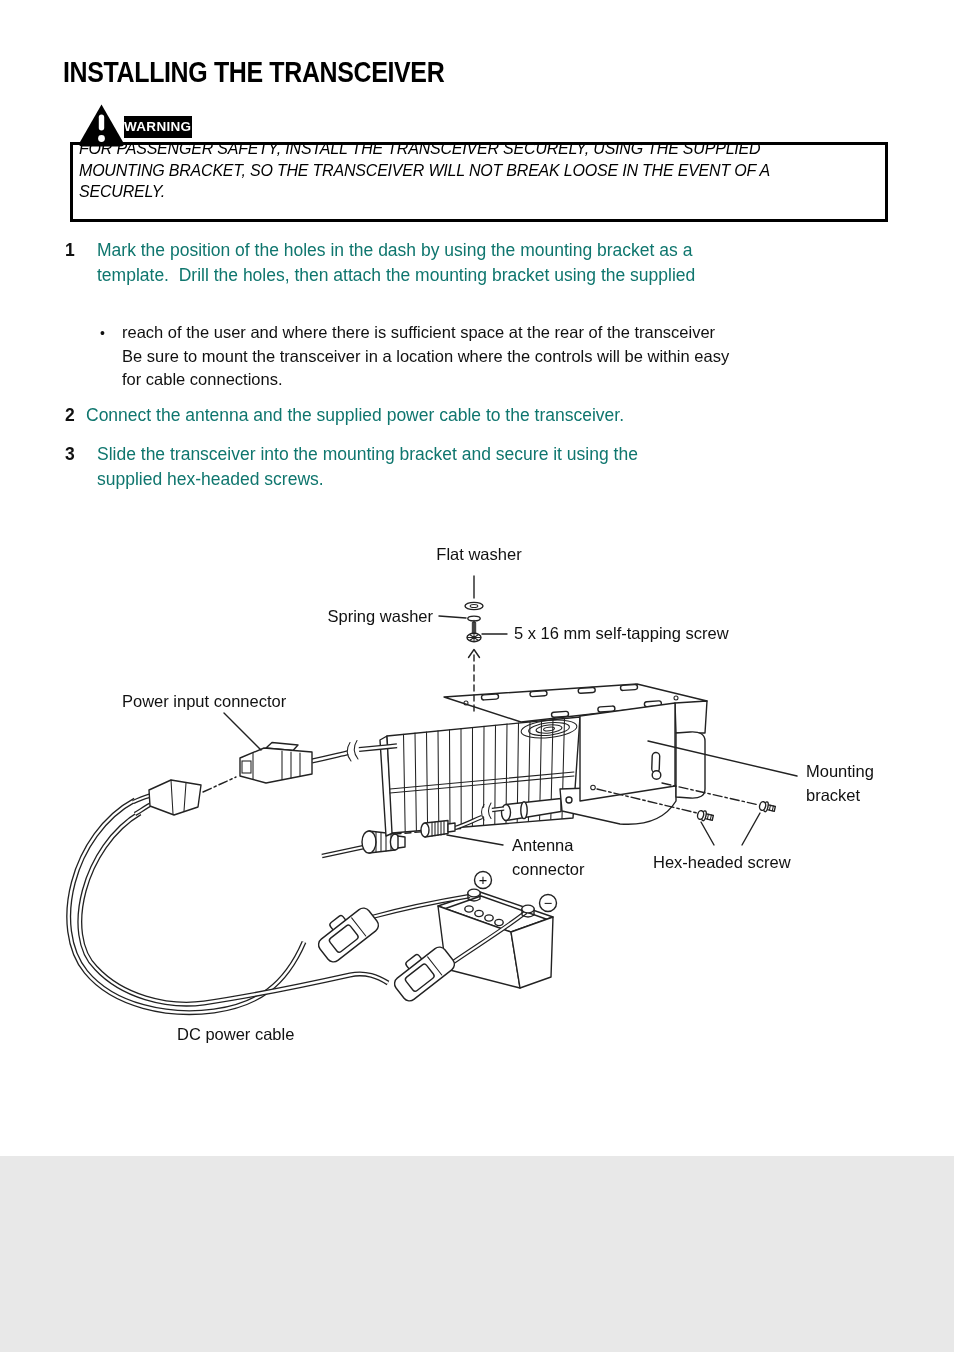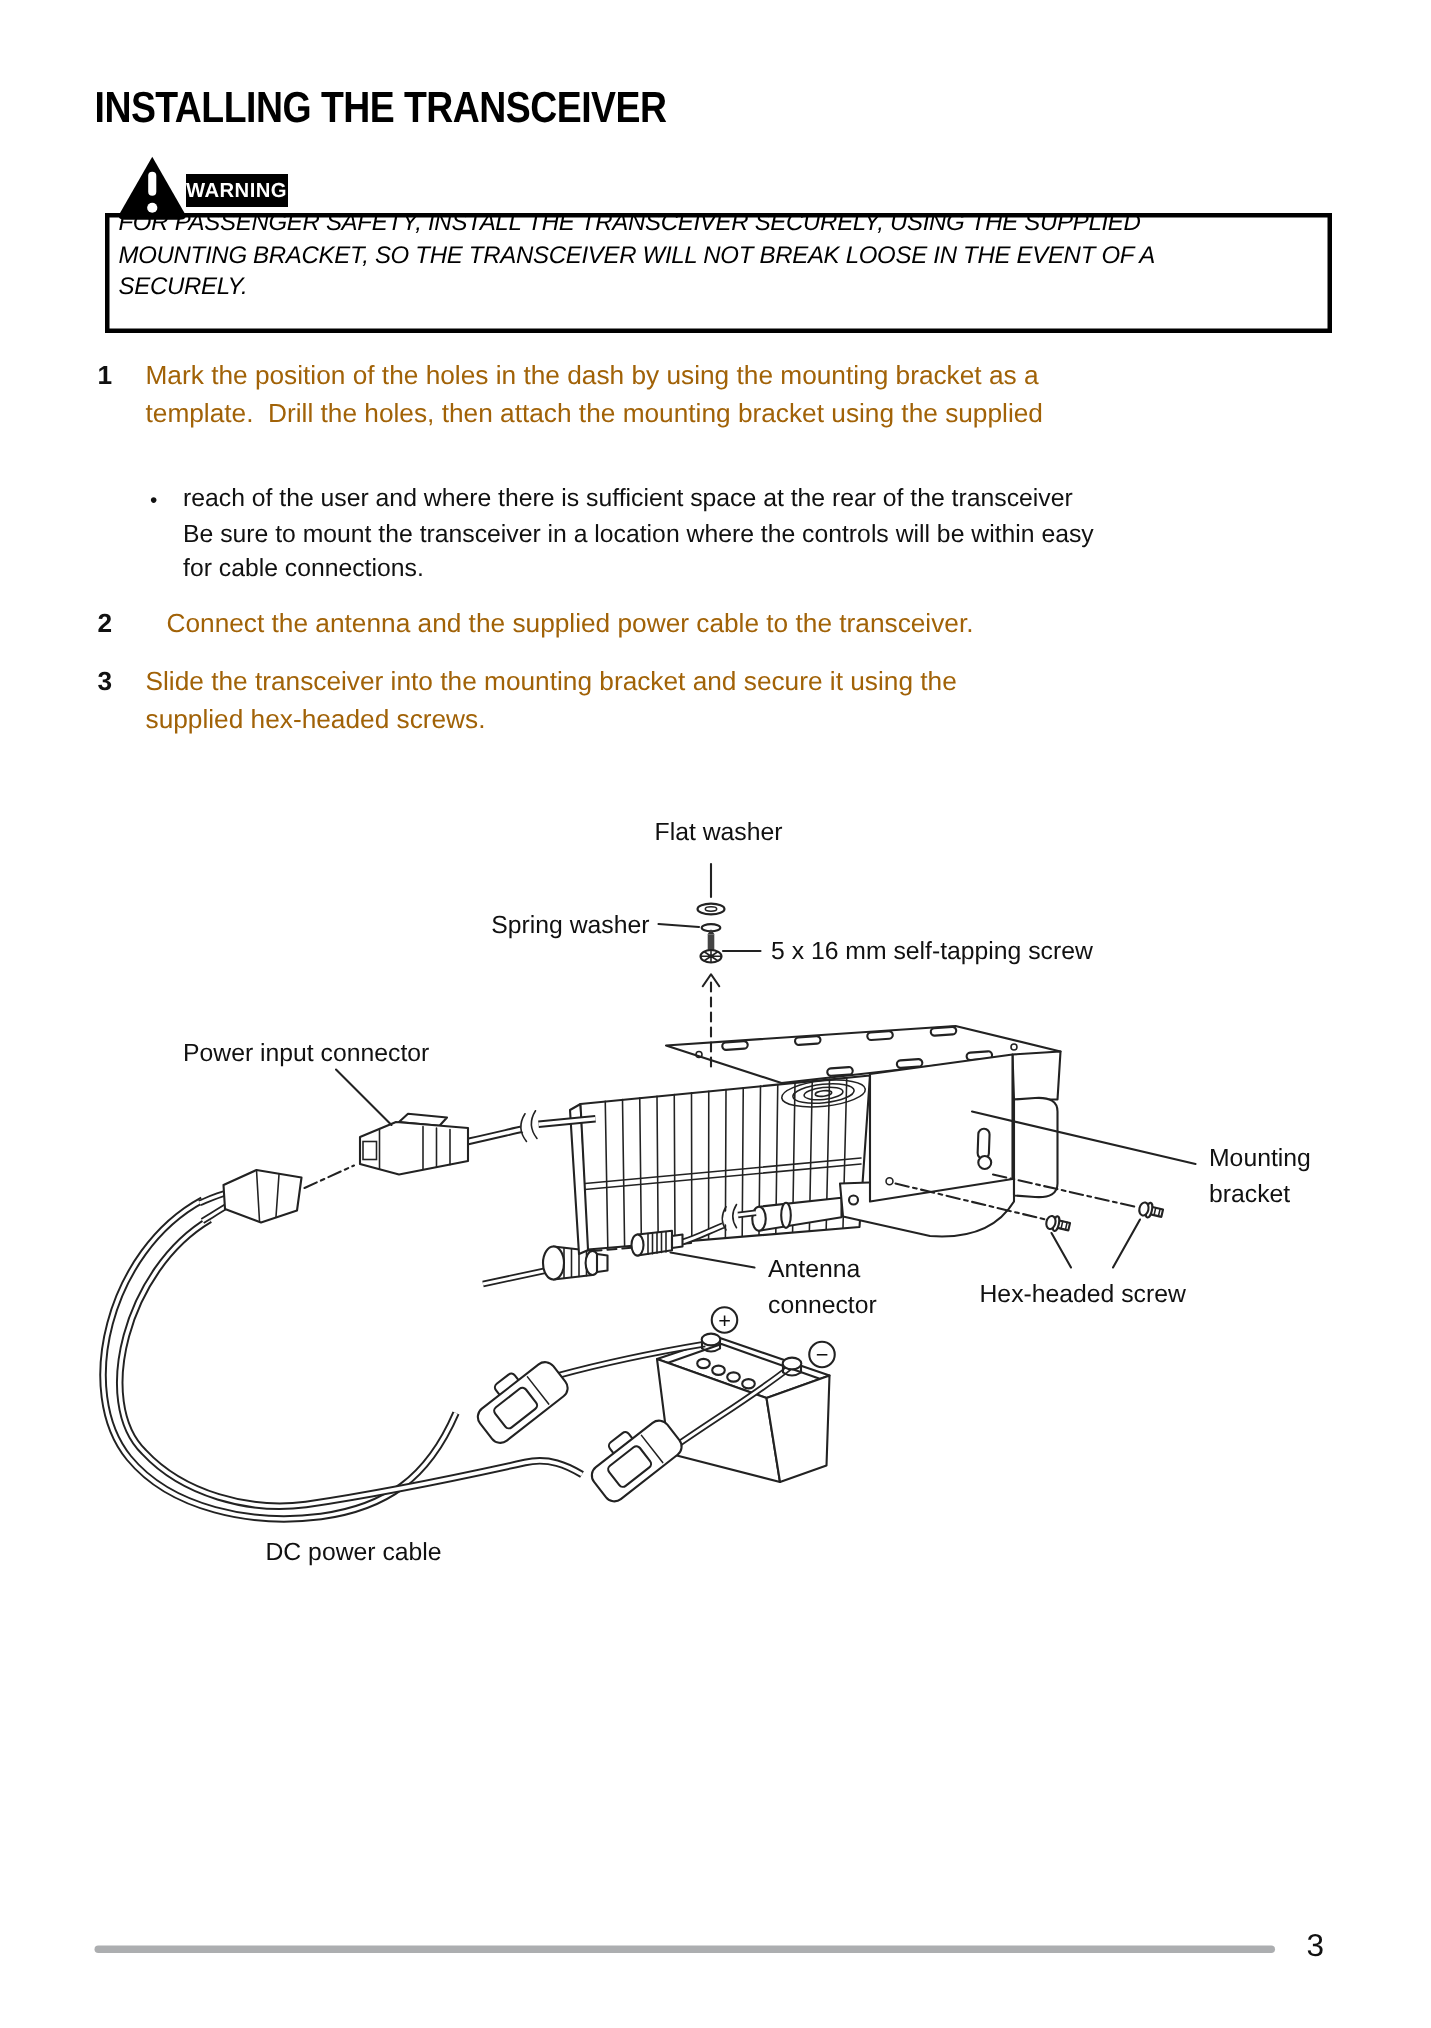--- a/index.html
+++ b/index.html
@@ -1,28 +1,28 @@
 <!DOCTYPE html>
 <html><head>
 <meta charset="utf-8">
 <style>
   html,body{margin:0;padding:0;background:#e8e8e8}
-  .page{position:relative;width:954px;height:1352px;margin:0 auto;background:#fff;
+  .page{position:relative;width:954px;height:1156px;margin:0 auto;background:#fff;
         font-family:"Liberation Sans",sans-serif;color:#1b1b1b;overflow:hidden}
   .abs{position:absolute}
   .title{left:63px;top:56px;font-size:29px;font-weight:bold;letter-spacing:-0.4px;
          transform:scaleX(0.86);transform-origin:0 0;white-space:nowrap;color:#000}
   .warnbox{left:70px;top:142px;width:818px;height:80px;border:3px solid #000;box-sizing:border-box}
   .warn-tri{left:77px;top:102px;width:49px;height:48px}
   .warn-tag{left:124px;top:116px;width:68px;height:22px;background:#000;color:#fff;
             font-size:13.5px;font-weight:bold;line-height:22px;letter-spacing:0.3px}
   .warntext{left:79px;top:138px;font-style:italic;font-size:16px;line-height:21.5px;letter-spacing:-0.2px;color:#000000}
   .wline,.tline{white-space:pre}
   .step-num{font-weight:bold;font-size:17.5px;line-height:25.4px;color:#111}
-  .step-text{font-size:17.5px;line-height:25.4px;color:#a16207}
+  .step-text{font-size:17.5px;line-height:25.4px;color:#0f766e}
   .bullet-dot{font-size:14px;line-height:23.6px;color:#111}
   .bullet-text{font-size:16.5px;line-height:23.6px;color:#111}
   .diagram-svg{left:0;top:530px}
   .ln{fill:none;stroke:#222;stroke-width:1.4;stroke-linecap:round;stroke-linejoin:round}
   .th{fill:none;stroke:#222;stroke-width:1.05;stroke-linecap:round}
   .fw{fill:#fff;stroke:#222;stroke-width:1.4;stroke-linejoin:round}
   .dd{stroke-dasharray:9 3 2.5 3}
   .dsh{stroke-dasharray:6 4}
   .tube-b{fill:none;stroke:#222;stroke-width:5;stroke-linecap:butt}
   .tube-b2{fill:none;stroke:#222;stroke-width:4.4;stroke-linecap:butt}
@@ -60,21 +60,21 @@
   </div>
 
   <div class="abs bullet-dot" style="left:100px;top:322px">•</div>
   <div class="abs bullet-text" style="left:122px;top:321px">
     <div class="tline">reach of the user and where there is sufficient space at the rear of the transceiver</div>
     <div class="tline">Be sure to mount the transceiver in a location where the controls will be within easy</div>
     <div class="tline">for cable connections.</div>
   </div>
 
   <div class="abs step-num" style="left:65px;top:403px">2</div>
-  <div class="abs step-text" style="left:111px;top:403px">
+  <div class="abs step-text" style="left:86px;top:403px">
     <div class="tline">Connect the antenna and the supplied power cable to the transceiver.</div>
   </div>
 
   <div class="abs step-num" style="left:65px;top:442px">3</div>
   <div class="abs step-text" style="left:97px;top:442px">
     <div class="tline">Slide the transceiver into the mounting bracket and secure it using the</div>
     <div class="tline">supplied hex-headed screws.</div>
   </div>
 
   <svg class="abs diagram-svg" width="954" height="522" viewBox="0 530 954 522">

